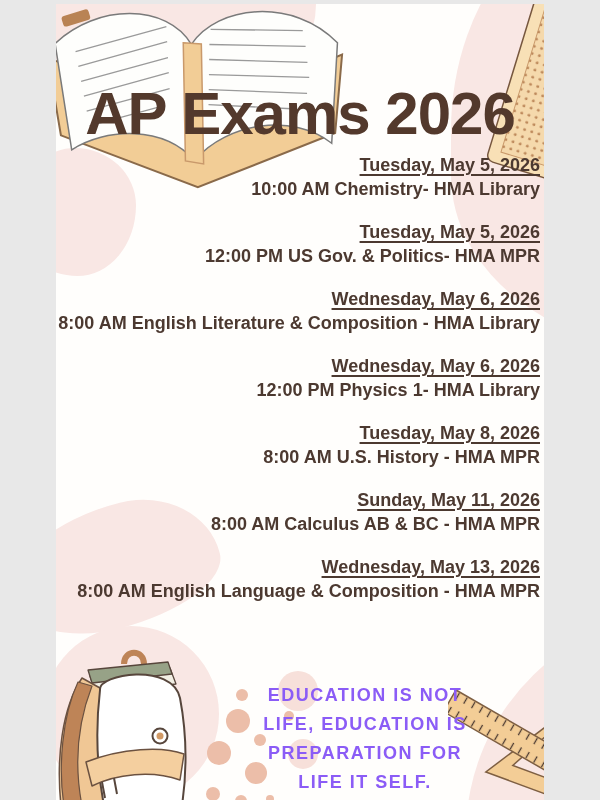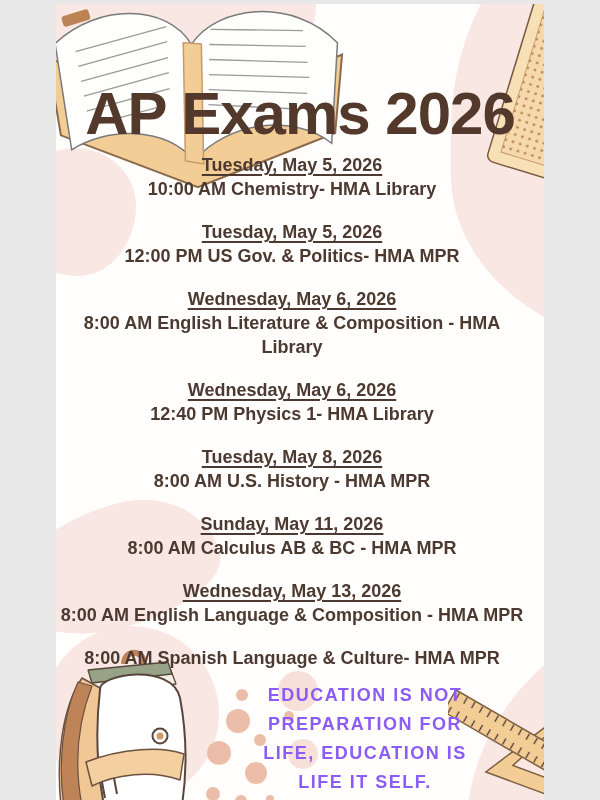--- a/index.html
+++ b/index.html
@@ -28,22 +28,22 @@
   .deco-notebook{left:428px;top:-14px;}
   .deco-backpack{left:-6px;top:642px;}
   .deco-ruler{left:392px;top:652px;}
   
   .title{
     position:absolute;top:80px;left:0;width:100%;text-align:center;z-index:3;
     font-size:60px;line-height:60px;font-weight:800;letter-spacing:-1px;
     color:#53392C;
   }
   .schedule{
-    position:absolute;top:149px;left:0;right:16px;z-index:3;
-    text-align:center;color:#4C3930;
+    position:absolute;top:149px;left:0;right:4px;z-index:3;
+    text-align:right;color:#4C3930;
   }
   .entry{margin-bottom:19px;}
   .entry-date{
     display:block;font-size:18px;font-weight:bold;line-height:24px;
     text-decoration:underline;text-decoration-thickness:2px;text-underline-offset:3px;
   }
   .entry-details{display:block;font-size:18px;font-weight:bold;line-height:24px;}
   .quote{
     position:absolute;top:677px;left:168px;width:282px;z-index:3;
     text-align:center;font-weight:800;font-size:18px;line-height:29px;
@@ -147,39 +147,38 @@
     <div class="entry">
       <span class="entry-date">Tuesday, May 5, 2026</span>
       <span class="entry-details">12:00 PM US Gov. &amp; Politics- HMA MPR</span>
     </div>
     <div class="entry">
       <span class="entry-date">Wednesday, May 6, 2026</span>
       <span class="entry-details">8:00 AM English Literature &amp; Composition - HMA Library</span>
     </div>
     <div class="entry">
       <span class="entry-date">Wednesday, May 6, 2026</span>
-      <span class="entry-details">12:40 PM Physics 1- HMA Library</span>
+      <span class="entry-details">12:00 PM Physics 1- HMA Library</span>
     </div>
     <div class="entry">
       <span class="entry-date">Tuesday, May 8, 2026</span>
       <span class="entry-details">8:00 AM U.S. History - HMA MPR</span>
     </div>
     <div class="entry">
       <span class="entry-date">Sunday, May 11, 2026</span>
       <span class="entry-details">8:00 AM Calculus AB &amp; BC - HMA MPR</span>
     </div>
     <div class="entry">
       <span class="entry-date">Wednesday, May 13, 2026</span>
       <span class="entry-details">8:00 AM English Language &amp; Composition - HMA MPR</span>
     </div>
     <div class="entry">
-      <span class="entry-details">8:00 AM Spanish Language &amp; Culture- HMA MPR</span>
     </div>
   </div>
 
   <div class="quote">
     <span>EDUCATION IS NOT</span>
+    <span>LIFE, EDUCATION IS</span>
     <span>PREPARATION FOR</span>
-    <span>LIFE, EDUCATION IS</span>
     <span>LIFE IT SELF.</span>
   </div>
 
 </div>
 
 </body></html>

